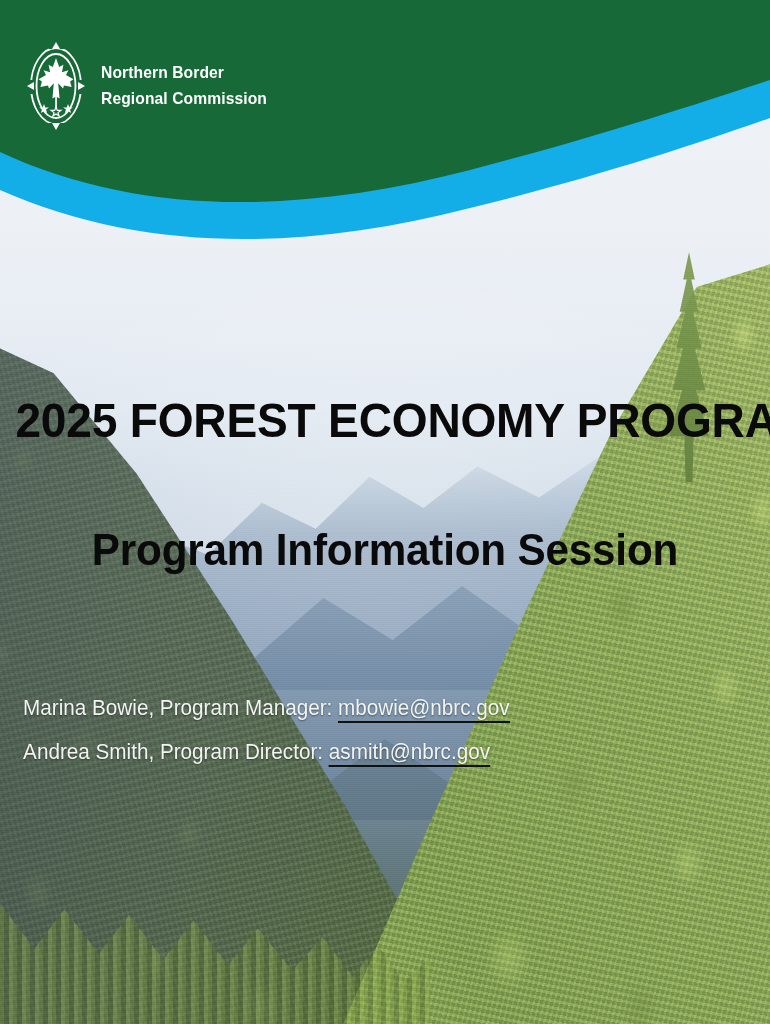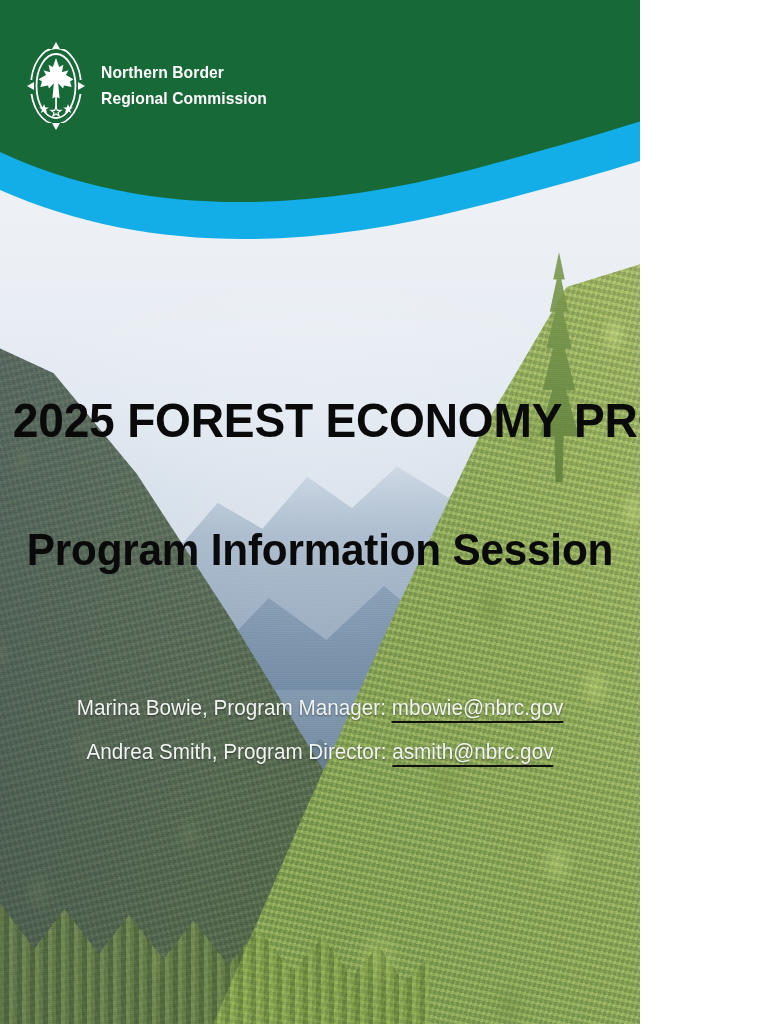--- a/index.html
+++ b/index.html
@@ -5,21 +5,21 @@
 <style>
   * { margin:0; padding:0; box-sizing:border-box; }
   html, body {
     width:770px; height:1024px;
     background:#ffffff;
     font-family:"Liberation Sans", sans-serif;
     overflow:hidden;
   }
   #slide {
     position:relative;
-    width:640px; height:1024px;
+    width:770px; height:1024px;
     overflow:hidden;
     background:#8b5cf6;
   }
 
   
   #photo {
     position:absolute; inset:0;
     overflow:hidden;
     background:
       
@@ -227,21 +227,21 @@
     line-height:56px;
     letter-spacing:-.2px;
     transform:scaleX(.96);
     white-space:nowrap;
   }
 
   
   #contacts {
     position:absolute;
     left:0; right:0; top:686px;
-    text-align:center;
+    text-align:left;
   }
   .contact-line {
     color:#f2f4f2;
     font-family:"Liberation Sans Narrow","Liberation Sans", sans-serif;
     font-weight:normal;
     font-size:22px;
     line-height:44px;
     white-space:nowrap;
     text-shadow:0 1px 2px rgba(0,0,0,.45);
     transform:scaleX(.94);

